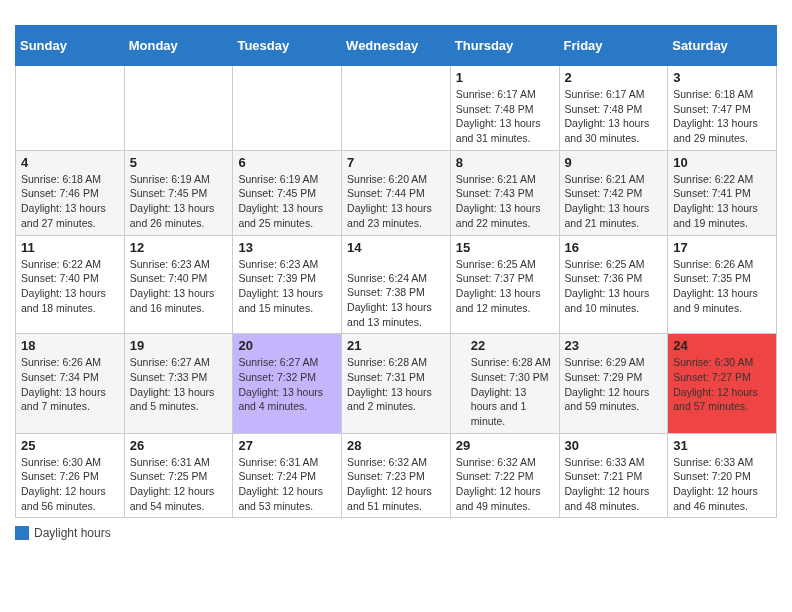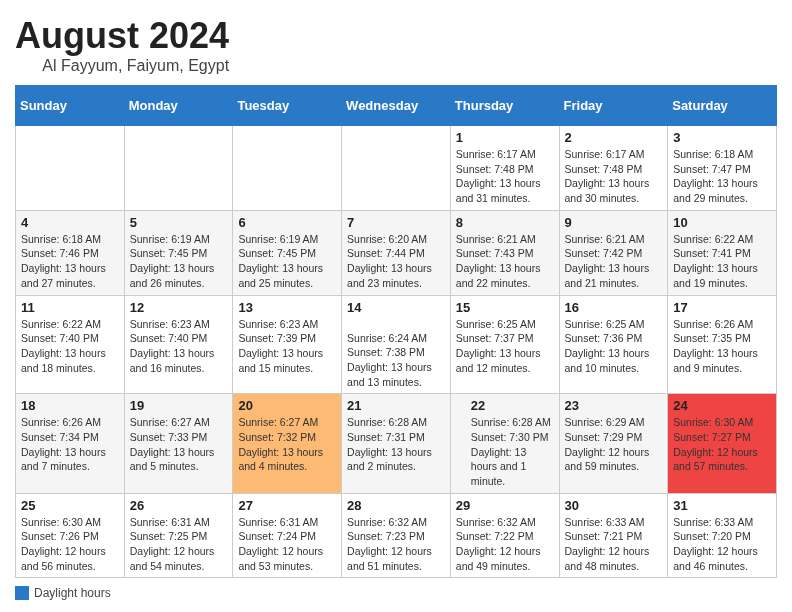--- a/index.html
+++ b/index.html
@@ -95,24 +95,20 @@
       height: 14px;
       background: #2979c7;
       margin-right: 5px;
       display: inline-block;
     }
   </style>
 </head>
 <body>
 
 <div class="header-area">
-  <div class="title-area">
-    <div class="month-title">August 2024</div>
-    <div class="subtitle">Al Fayyum, Faiyum, Egypt</div>
-  </div>
 </div>
 
 <table class="calendar">
   <thead>
     <tr>
     <th>Sunday</th>
         <th>Monday</th>
         <th>Tuesday</th>
         <th>Wednesday</th>
         <th>Thursday</th>
@@ -239,21 +235,21 @@
           <div class="day-info" style="white-space: pre-line;">Sunrise: 6:26 AM
 Sunset: 7:34 PM
 Daylight: 13 hours and 7 minutes.</div>
         </td>
         <td style="background: rgb(245, 245, 245);">
           <div class="day-number">19</div>
           <div class="day-info" style="white-space: pre-line;">Sunrise: 6:27 AM
 Sunset: 7:33 PM
 Daylight: 13 hours and 5 minutes.</div>
         </td>
-        <td style="background: #fdba74;">
+        <td style="background: #c4b5fd;">
           <div class="day-number">20</div>
           <div class="day-info" style="white-space: pre-line;">Sunrise: 6:27 AM
 Sunset: 7:32 PM
 Daylight: 13 hours and 4 minutes.</div>
         </td>
         <td style="background: rgb(245, 245, 245);">
           <div class="day-number">21</div>
           <div class="day-info" style="white-space: pre-line;">Sunrise: 6:28 AM
 Sunset: 7:31 PM
 Daylight: 13 hours and 2 minutes.</div>

